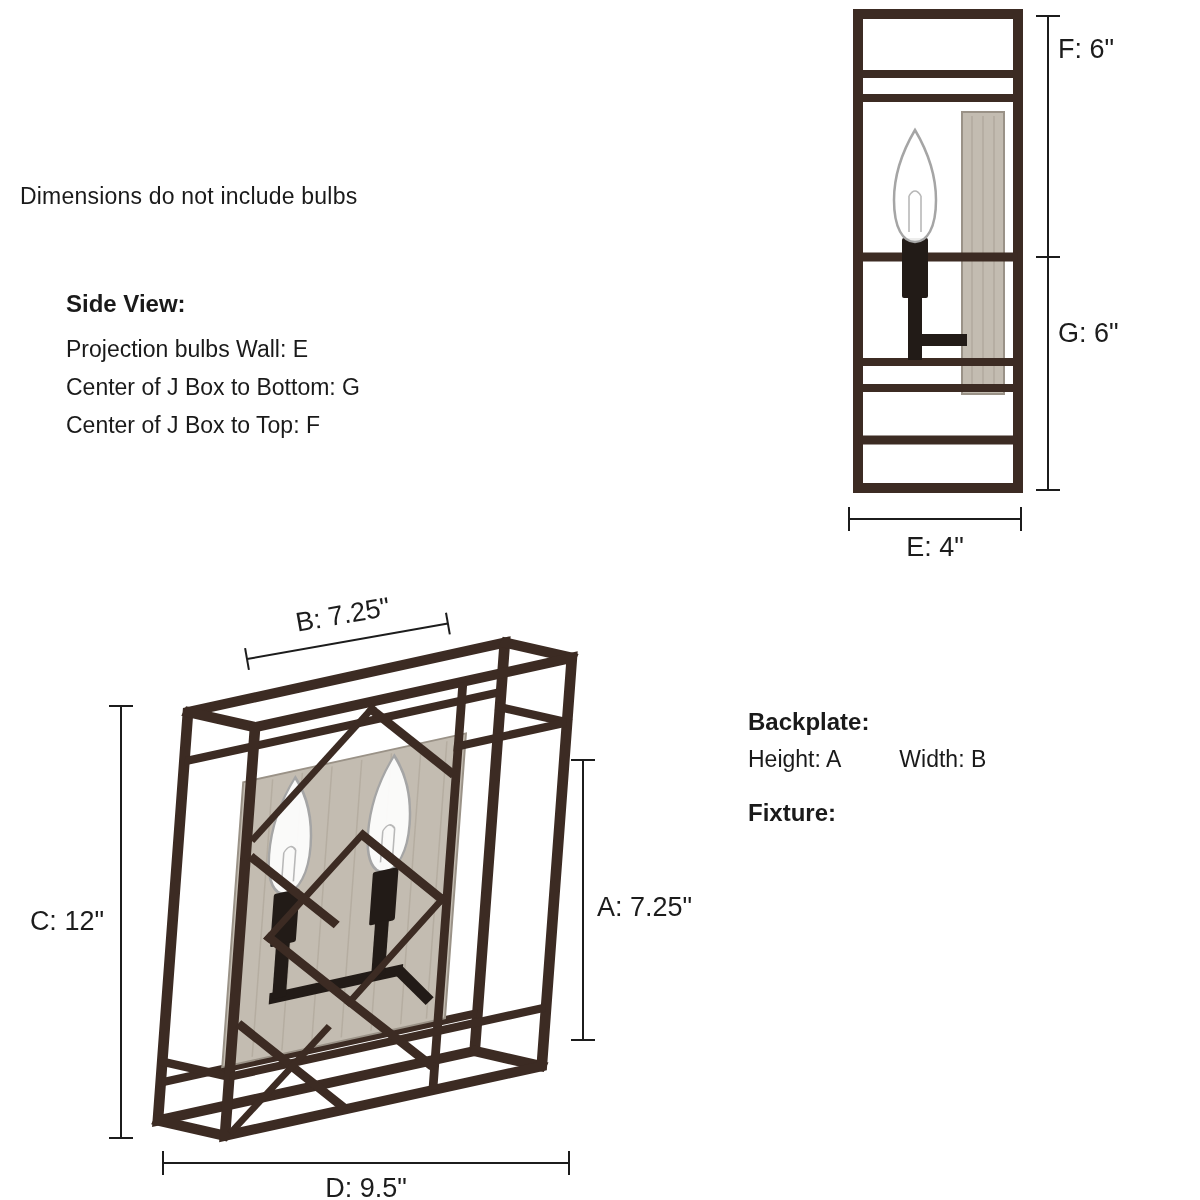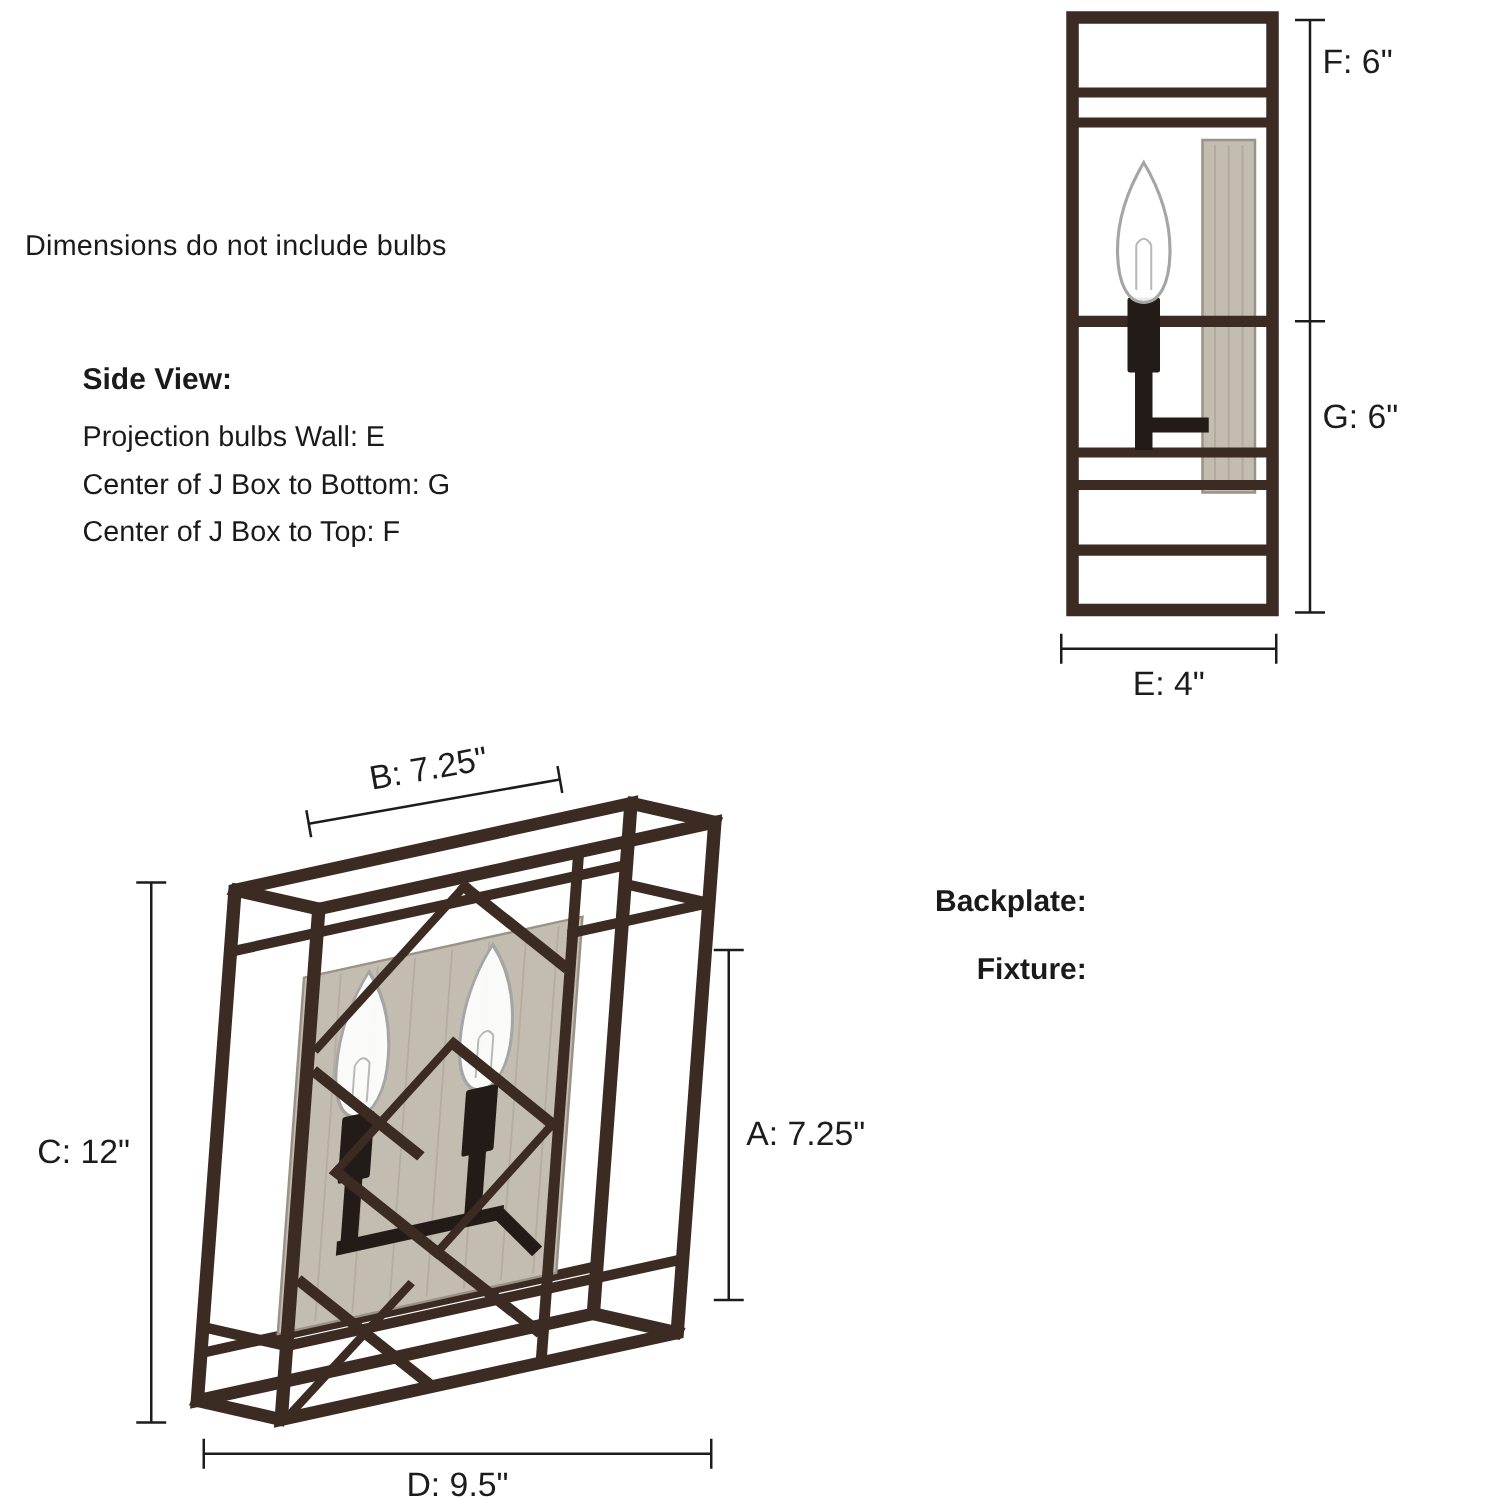--- a/index.html
+++ b/index.html
@@ -8,21 +8,21 @@
     background:#ffffff;
     font-family:"Liberation Sans", sans-serif;
     color:#1a1a1a;
   }
   .canvas { position:relative; width:1200px; height:1200px; background:#ffffff; overflow:hidden; }
   .note { position:absolute; left:20px; top:183px; font-size:23px; letter-spacing:0.2px; }
   .legend-title { font-size:24px; font-weight:bold; }
   .side-view-legend { position:absolute; left:20px; top:290px;margin-left:46px; }
   .side-view-legend .legend-title { margin-bottom:12px; }
   .legend-line { font-size:23px; line-height:38px; }
-  .right-legend { position:absolute; left:748px; top:708px;text-align:right; }
+  .right-legend { position:absolute; left:748px; top:708px; }
   .legend-row { display:flex; gap:58px; font-size:23px; margin-top:10px; }
   .legend-row.tight { gap:40px; }
   .fixture-title { margin-top:26px; }
   svg.diagram { position:absolute; left:0; top:0; }
   .dim-label { font-size:27px; fill:#1c1c1c; font-family:"Liberation Sans", sans-serif; }
 </style>
 </head>
 <body>
 
 <div class="canvas">
@@ -31,20 +31,24 @@
 
   <div class="side-view-legend">
     <div class="legend-title">Side View:</div>
     <div class="legend-line">Projection bulbs Wall: E</div>
     <div class="legend-line">Center of J Box to Bottom: G</div>
     <div class="legend-line">Center of J Box to Top: F</div>
   </div>
 
   <div class="right-legend">
     <div class="legend-title">Backplate:</div>
+    <div class="legend-row">
+      <span>Height: A</span>
+      <span>Width: B</span>
+    </div>
     <div class="legend-title fixture-title">Fixture:</div>
   </div>
 
   <svg class="diagram" width="1200" height="1200" viewBox="0 0 1200 1200">
 
     <g>
       <g>
         <rect x="962" y="112" width="42" height="282" fill="#c3bcb1" stroke="#9a9287" stroke-width="2"></rect>
         <path d="M972,116 V390 M983,116 V390 M994,116 V390" stroke="#aba396" stroke-width="1.5" fill="none" opacity="0.7"></path>
       </g>

